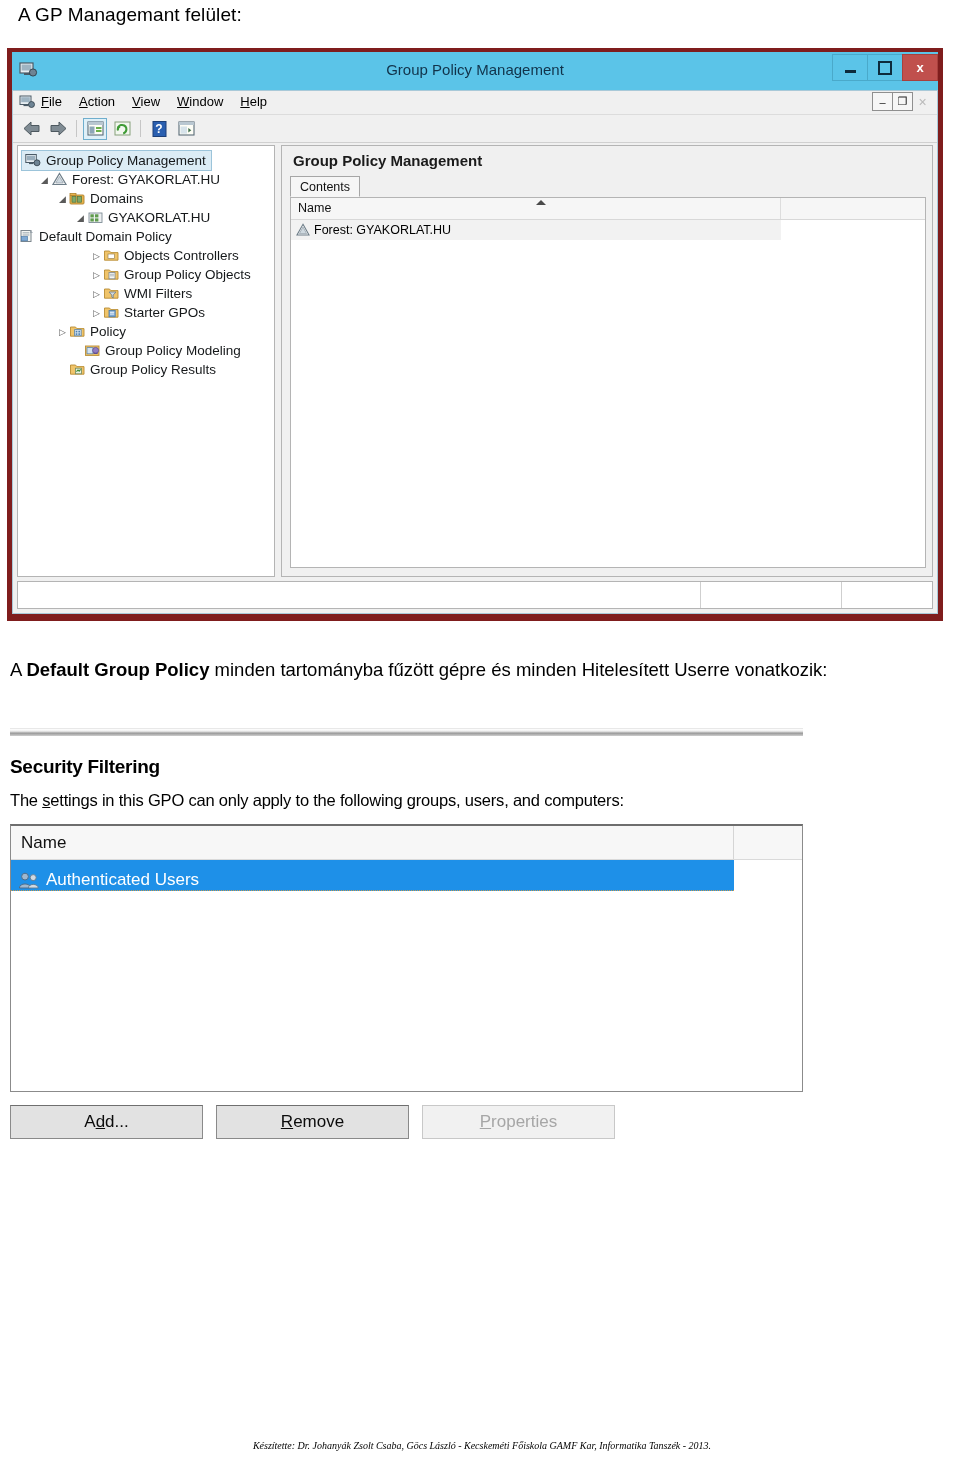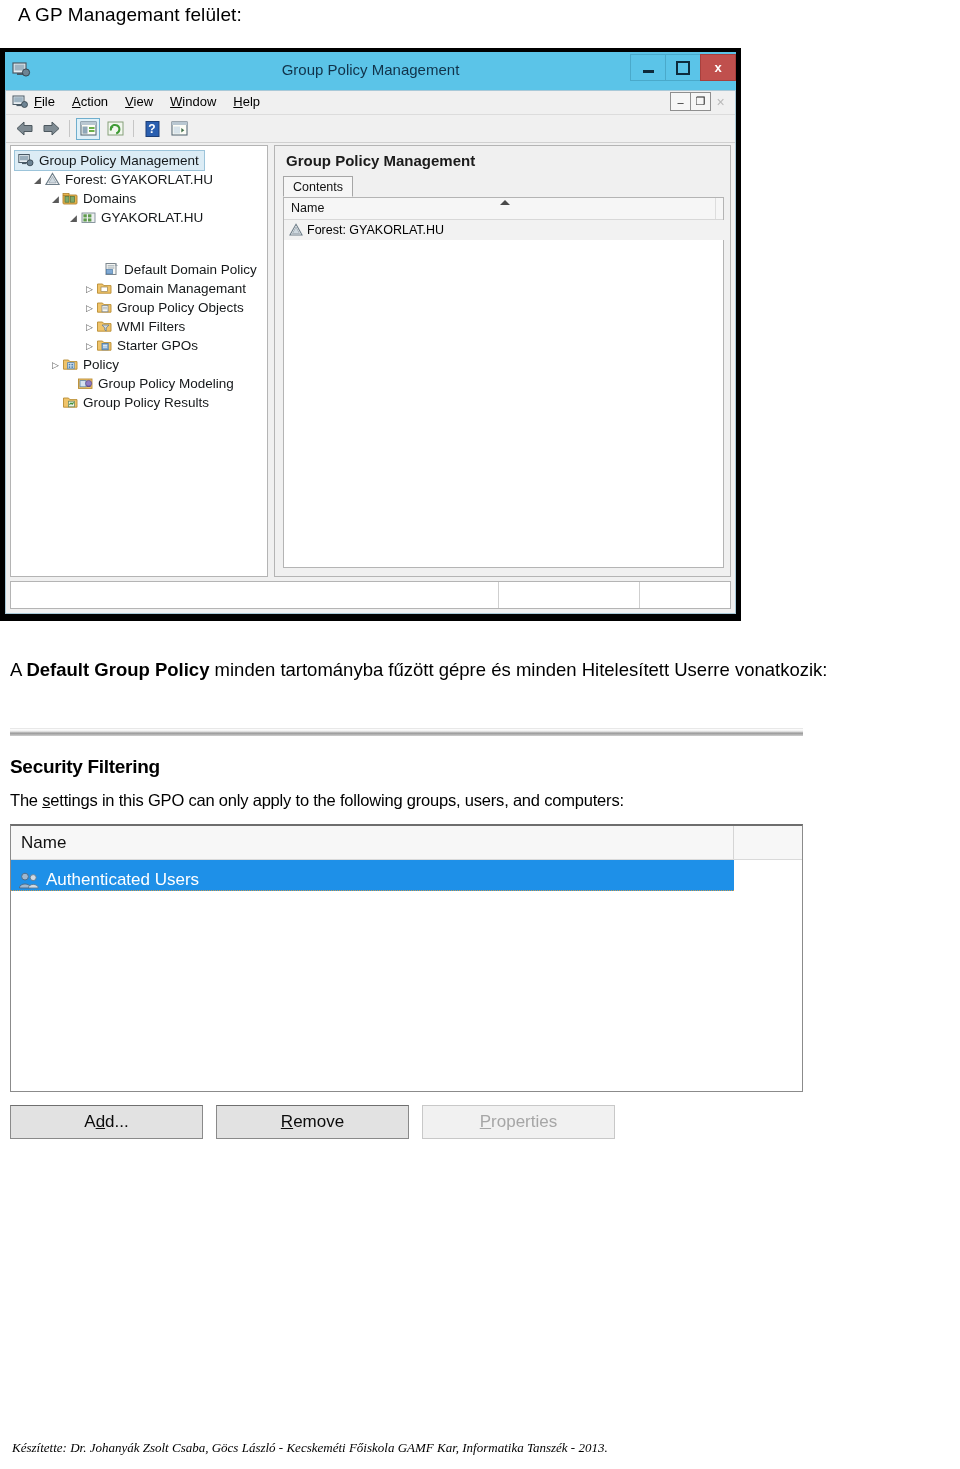--- a/index.html
+++ b/index.html
@@ -37,33 +37,34 @@
   }
   .doc-para b { font-weight: bold; }
 
   .doc-footer {
     position: absolute;
     left: 12px;
     top: 1440px;
     width: 940px;
     font-family: "Liberation Serif", serif;
     font-style: italic;
-    font-size: 13px;
+    font-size: 10px;
     color: #000;
     white-space: nowrap;
+    text-align: center;
   }
 
   
   .gpmc-window {
     position: absolute;
-    left: 0;
+    left: 7px;
     top: 48px;
-    width: 741px;
+    width: 936px;
     height: 573px;
-    background: #000000;
+    background: #7f1d1d;
     box-sizing: border-box;
     padding: 4px 5px 6px 5px;
   }
   .titlebar {
     position: relative;
     height: 38px;
     background: #5bc4e8;
   }
   .titlebar-icon {
     position: absolute;
@@ -570,42 +571,42 @@
                 <rect x="2" y="3" width="13" height="9.5" fill="#eceff1" stroke="#7e8d96" stroke-width="0.9"></rect>
                 <rect x="3.4" y="4.3" width="3.4" height="3.1" fill="#5f9b4c"></rect>
                 <rect x="8" y="4.3" width="3.4" height="3.1" fill="#5f9b4c"></rect>
                 <rect x="3.4" y="8.4" width="3.4" height="3.1" fill="#5f9b4c"></rect>
                 <rect x="8" y="8.4" width="3.4" height="3.1" fill="#5f9b4c"></rect>
               </svg>
             </span>
             <span class="tlabel">GYAKORLAT.HU</span>
           </div>
 
-          <div class="tnode" style="padding-left:92px;margin-top:33px;">
+          <div class="tnode" style="">
             <span class="ticon">
               <svg width="17" height="15" viewBox="0 0 17 15">
                 <rect x="3" y="1.5" width="10" height="11" fill="#f4f5f2" stroke="#7c868d" stroke-width="1"></rect>
                 <rect x="4.6" y="3.2" width="6.8" height="1.2" fill="#a9b3ba"></rect>
                 <rect x="4.6" y="5.4" width="6.8" height="1.2" fill="#a9b3ba"></rect>
                 <rect x="3.4" y="7.6" width="6" height="4.2" fill="#7fa9d4" stroke="#4a7aa8" stroke-width="0.7"></rect>
                 <path d="M12 1 L15 4 L12 4 Z" fill="#9aa4ab"></path>
               </svg>
             </span>
             <span class="tlabel">Default Domain Policy</span>
           </div>
 
           <div class="tnode" style="padding-left:72px;">
             <span class="twisty">▷</span>
             <span class="ticon">
               <svg width="17" height="15" viewBox="0 0 17 15">
                 <path d="M1.5 3 L6.5 3 L7.8 4.6 L15 4.6 L15 12.2 L1.5 12.2 Z" fill="#f0c46a" stroke="#b88c33" stroke-width="0.9"></path>
                 <rect x="5" y="6" width="6.5" height="4.6" fill="#ffffff" stroke="#9a8450" stroke-width="0.7"></rect>
               </svg>
             </span>
-            <span class="tlabel">Domain Managemant</span>
+            <span class="tlabel">Objects Controllers</span>
           </div>
 
           <div class="tnode" style="padding-left:72px;">
             <span class="twisty">▷</span>
             <span class="ticon">
               <svg width="17" height="15" viewBox="0 0 17 15">
                 <path d="M1.5 3 L6.5 3 L7.8 4.6 L15 4.6 L15 12.2 L1.5 12.2 Z" fill="#f0c46a" stroke="#b88c33" stroke-width="0.9"></path>
                 <rect x="6" y="5.4" width="6" height="6.4" fill="#f7f7f2" stroke="#7f8990" stroke-width="0.8"></rect>
                 <rect x="7" y="6.8" width="4" height="0.9" fill="#a9b3ba"></rect>
                 <rect x="7" y="8.4" width="4" height="0.9" fill="#a9b3ba"></rect>

